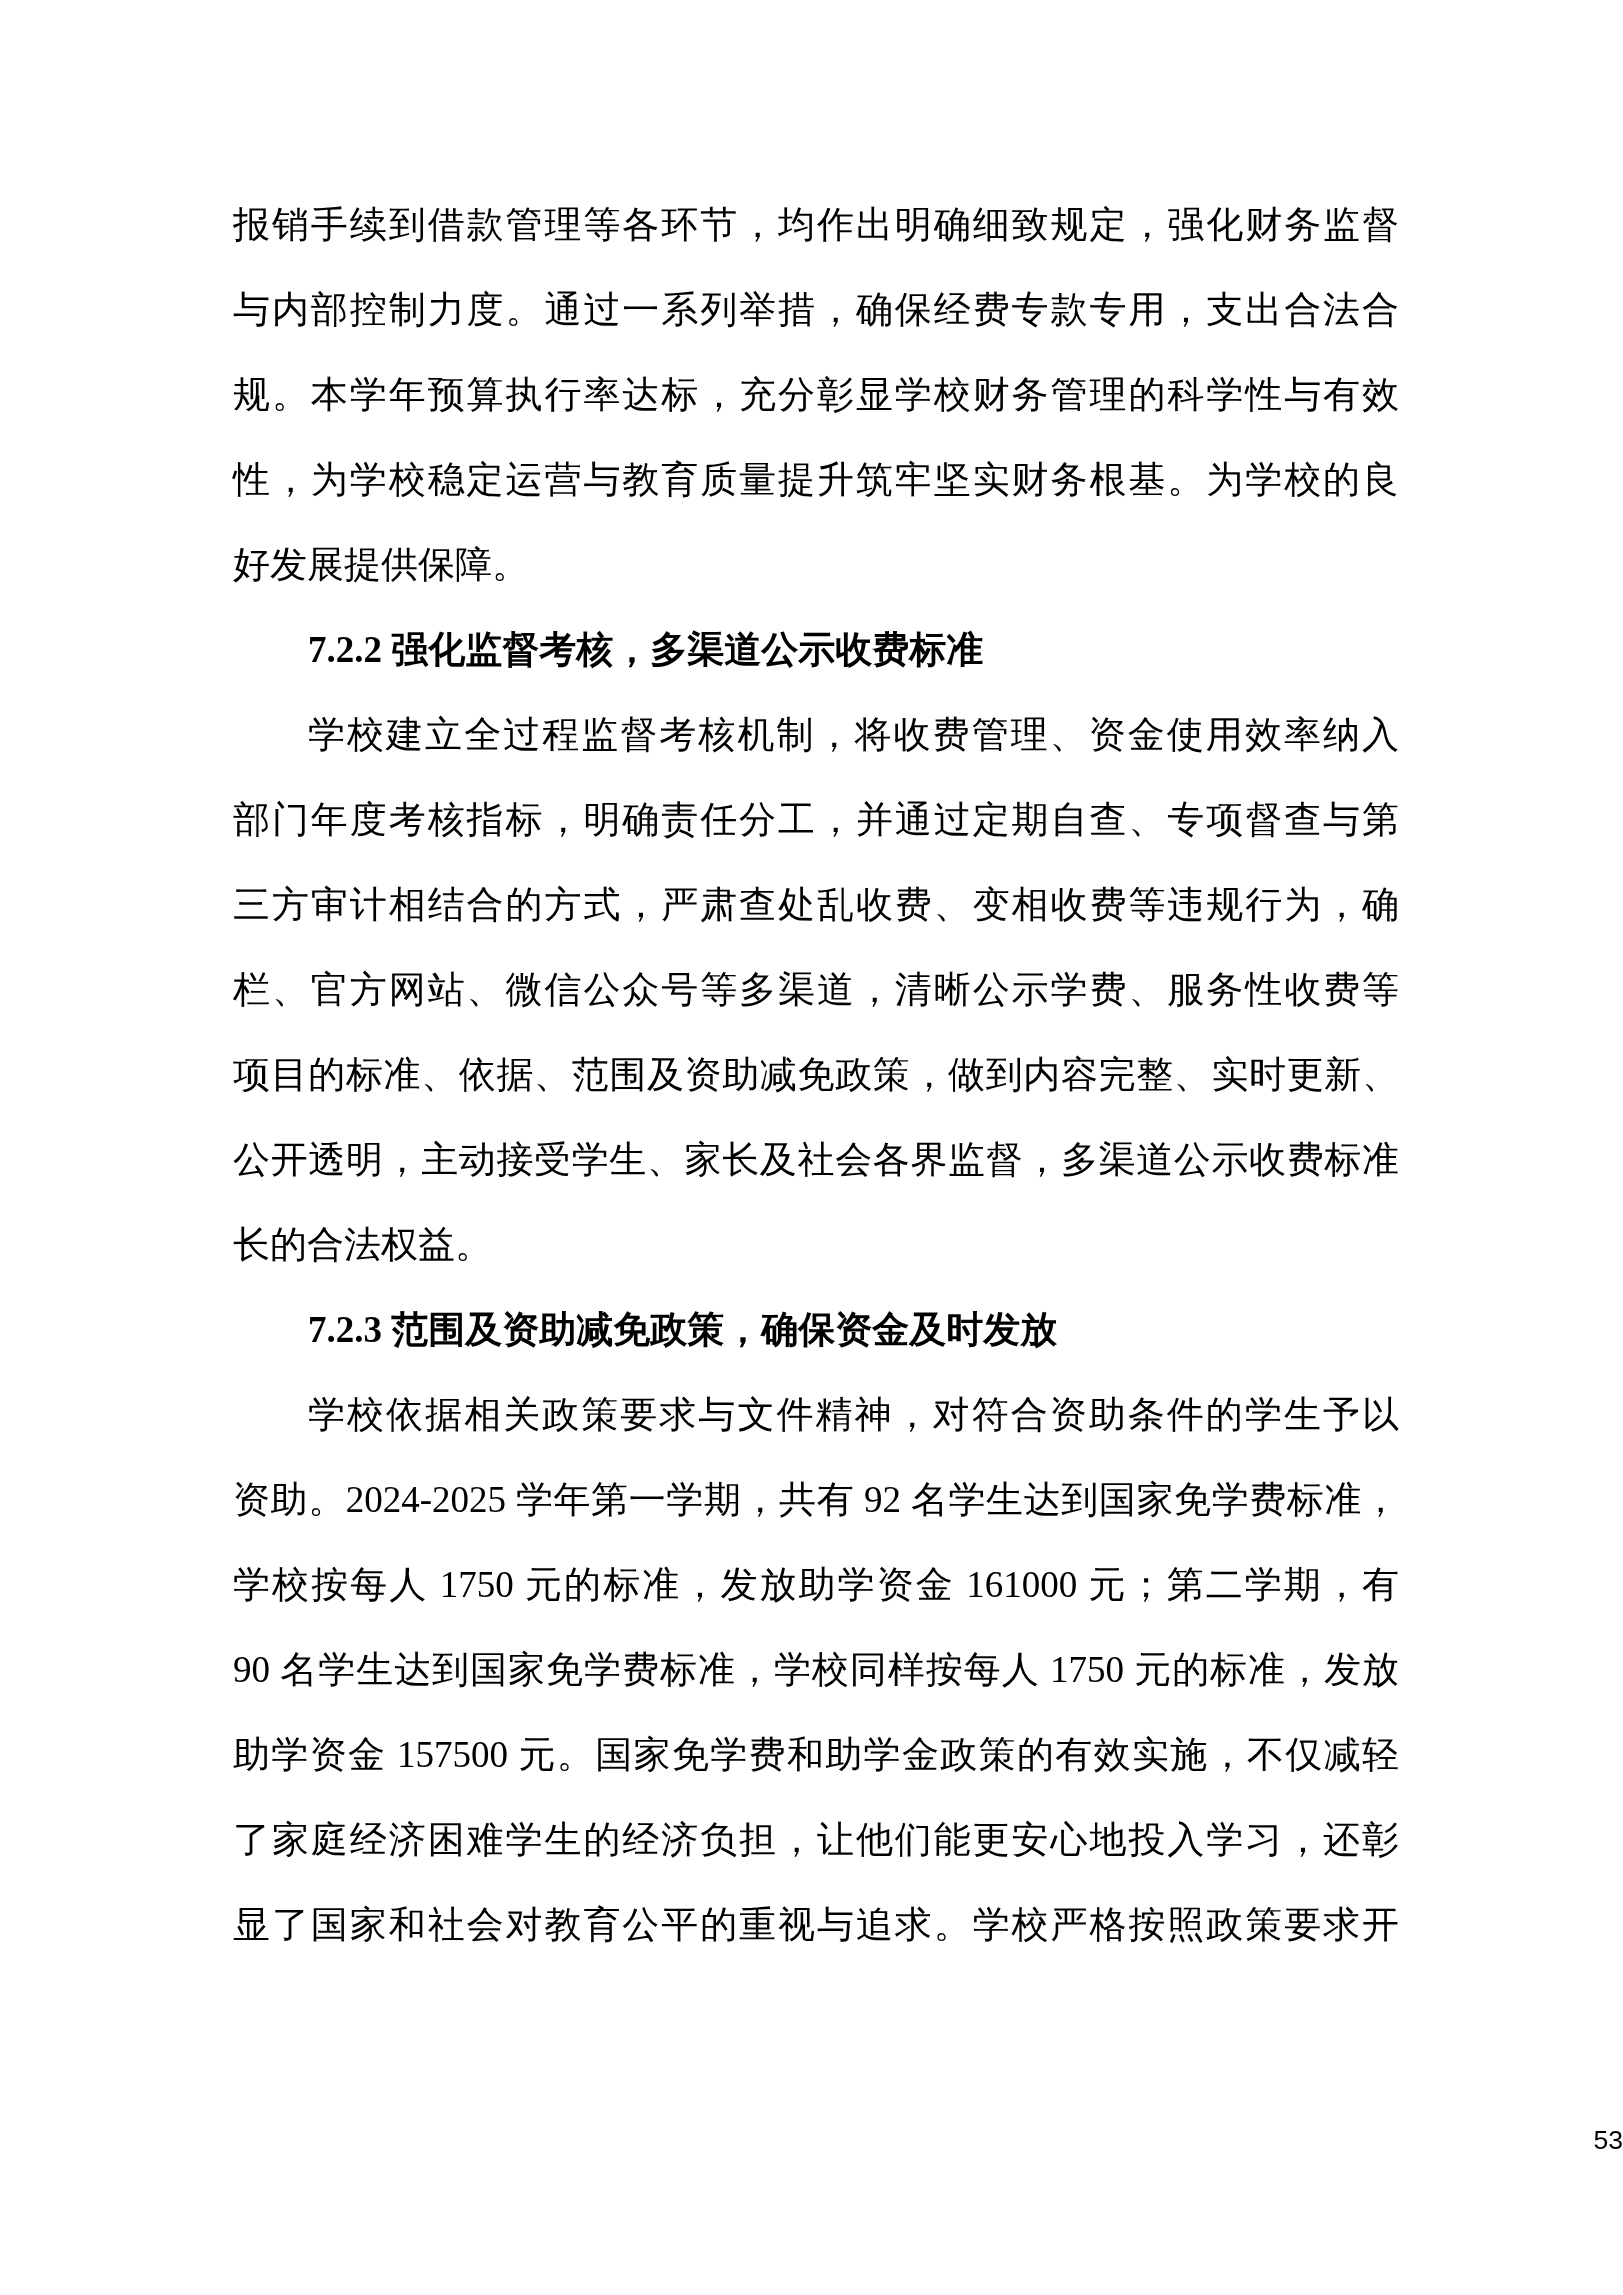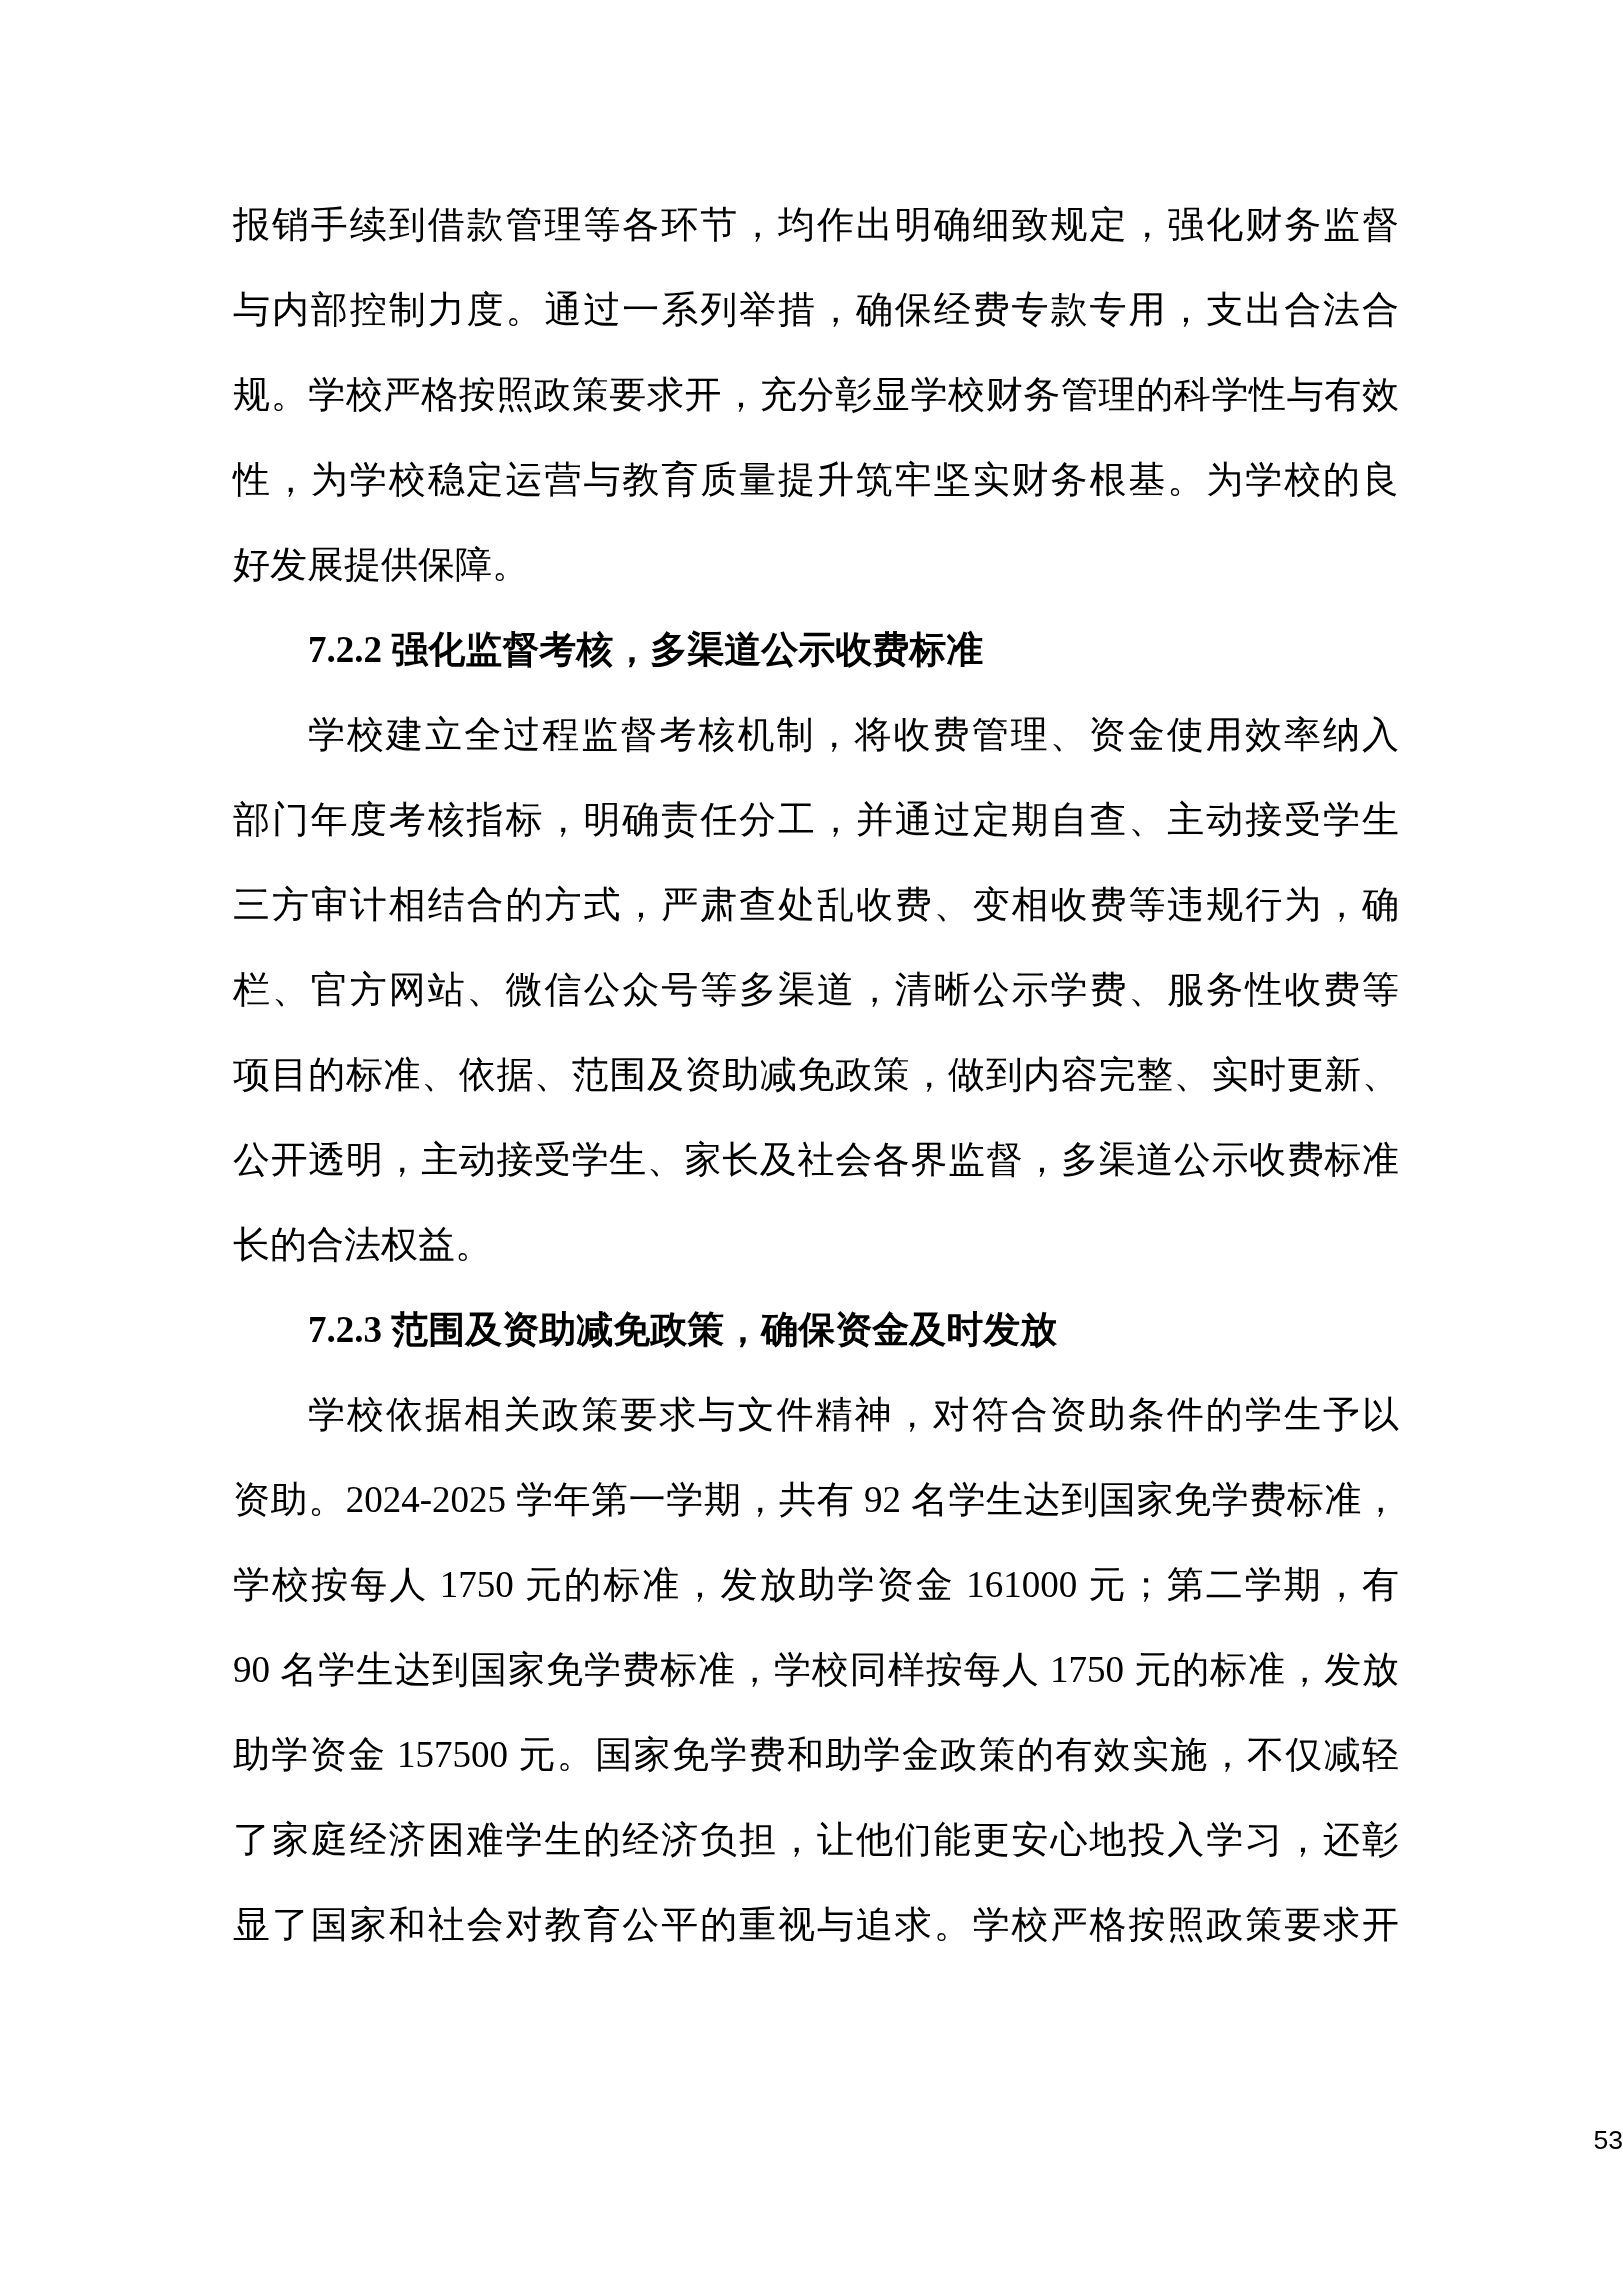--- a/index.html
+++ b/index.html
@@ -66,28 +66,28 @@
   }
 </style>
 </head>
 <body>
 
 <div class="page">
   <div class="text-block">
 
     <p class="ln jf">报销手续到借款管理等各环节，均作出明确细致规定，强化财务监督</p>
     <p class="ln jf">与内部控制力度。通过一系列举措，确保经费专款专用，支出合法合</p>
-    <p class="ln jf">规。学校严格按照政策要求开，充分彰显学校财务管理的科学性与有效</p>
+    <p class="ln jf">规。本学年预算执行率达标，充分彰显学校财务管理的科学性与有效</p>
     <p class="ln jf">性，为学校稳定运营与教育质量提升筑牢坚实财务根基。为学校的良</p>
     <p class="ln left">好发展提供保障。</p>
 
     <p class="ln left hd ind">7.2.2 强化监督考核，多渠道公示收费标准</p>
 
     <p class="ln jf ind">学校建立全过程监督考核机制，将收费管理、资金使用效率纳入</p>
-    <p class="ln jf">部门年度考核指标，明确责任分工，并通过定期自查、主动接受学生</p>
+    <p class="ln jf">部门年度考核指标，明确责任分工，并通过定期自查、专项督查与第</p>
     <p class="ln jf">三方审计相结合的方式，严肃查处乱收费、变相收费等违规行为，确</p>
     <p class="ln jf">栏、官方网站、微信公众号等多渠道，清晰公示学费、服务性收费等</p>
     <p class="ln jf">项目的标准、依据、范围及资助减免政策，做到内容完整、实时更新、</p>
     <p class="ln jf">公开透明，主动接受学生、家长及社会各界监督，多渠道公示收费标准</p>
     <p class="ln left">长的合法权益。</p>
 
     <p class="ln left hd ind">7.2.3 范围及资助减免政策，确保资金及时发放</p>
 
     <p class="ln jf ind">学校依据相关政策要求与文件精神，对符合资助条件的学生予以</p>
     <p class="ln jf">资助。2024-2025 学年第一学期，共有 92 名学生达到国家免学费标准，</p>

